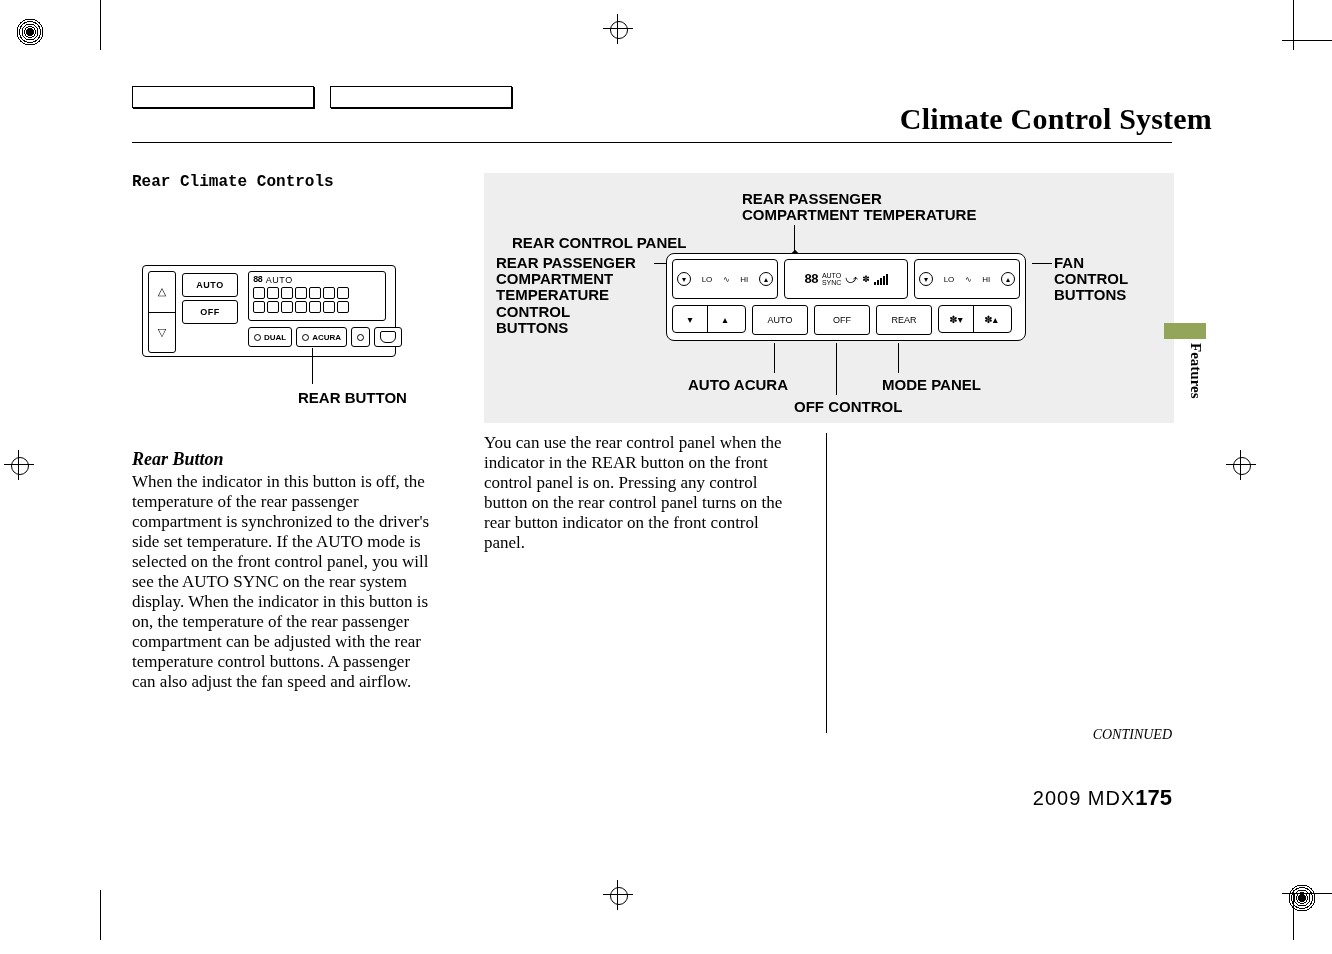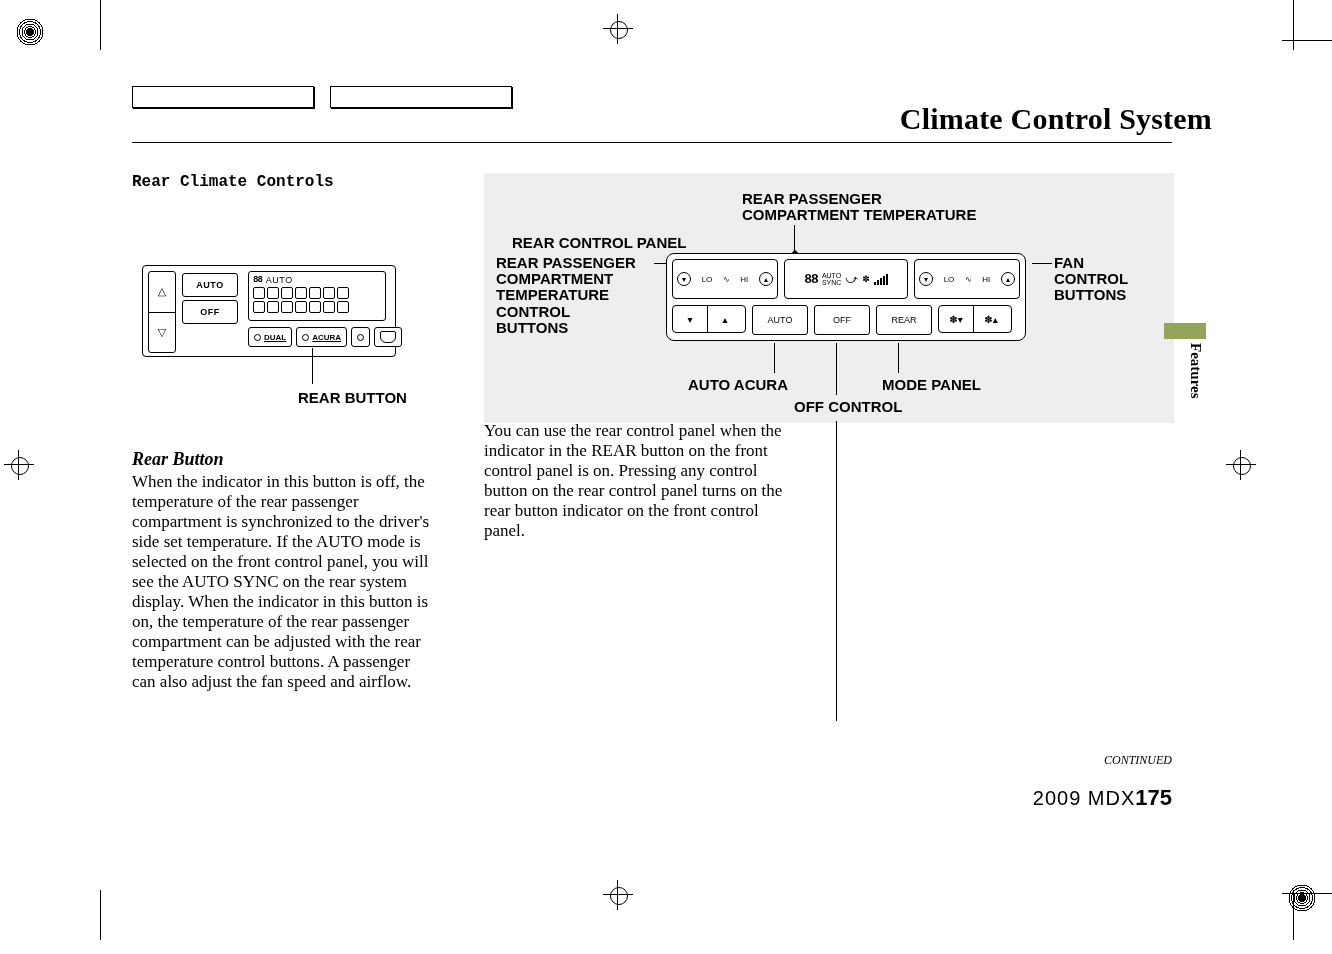--- a/index.html
+++ b/index.html
@@ -172,21 +172,20 @@
     align-items: center;
     justify-content: center;
   }
   .fp-bottom-row {
     position: absolute;
     left: 116px;
     top: 114px;
     width: 140px;
     display: flex;
     gap: 4px;
-    text-decoration: underline;
   }
   .fp-pill {
     height: 18px;
     border: 1.2px solid #000;
     border-radius: 3px;
     font-size: 8px;
     font-family: Arial, sans-serif;
     font-weight: bold;
     display: flex;
     align-items: center;
@@ -374,24 +373,24 @@
   
   .line {
     position: absolute;
     background: #000;
   }
 
   
   .midcol {
     position: absolute;
     left: 352px;
-    top: 248px;
+    top: 260px;
     width: 320px;
     border-right: 1.2px solid #000;
-    padding-right: 32px;
+    padding-right: 22px;
     min-height: 300px;
   }
 
   
   .side-tab {
     position: absolute;
     right: -34px;
     top: 150px;
     width: 42px;
     height: 96px;
@@ -410,24 +409,24 @@
     top: 20px;
     writing-mode: vertical-rl;
     font-family: "Times New Roman", serif;
     font-weight: bold;
     font-size: 15px;
   }
 
   .continued {
     position: absolute;
     right: 0;
-    top: 580px;
+    top: 554px;
     font-family: "Times New Roman", serif;
     font-style: italic;
-    font-size: 12px;
+    font-size: 14px;
   }
   .footer {
     position: absolute;
     left: 0;
     top: 612px;
     width: 1040px;
     display: flex;
     justify-content: flex-end;
     align-items: baseline;
   }

